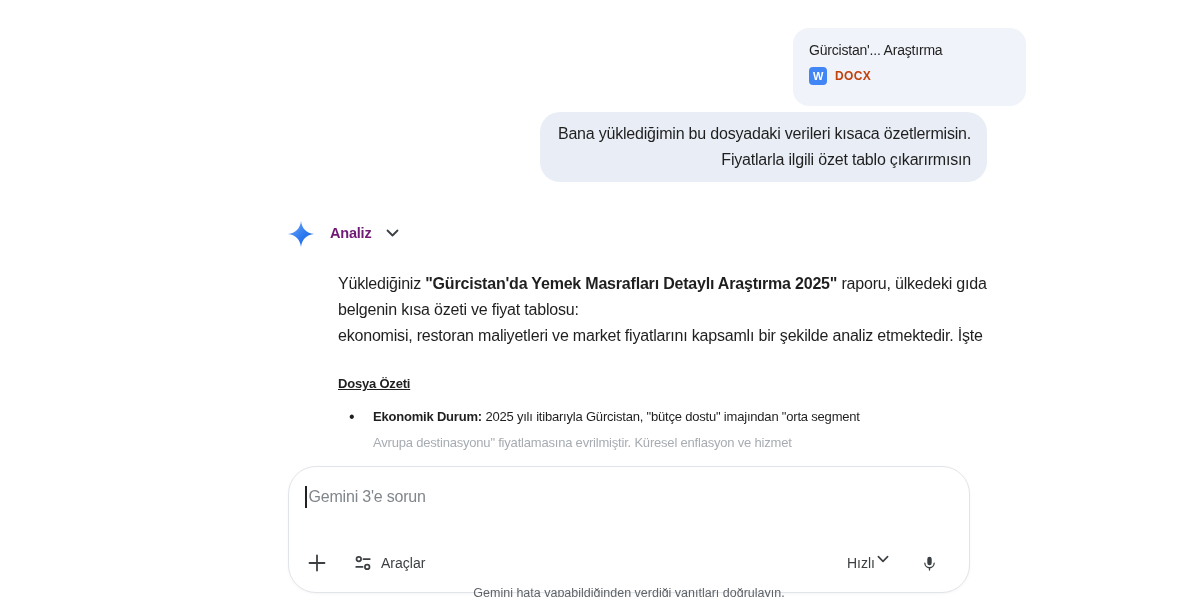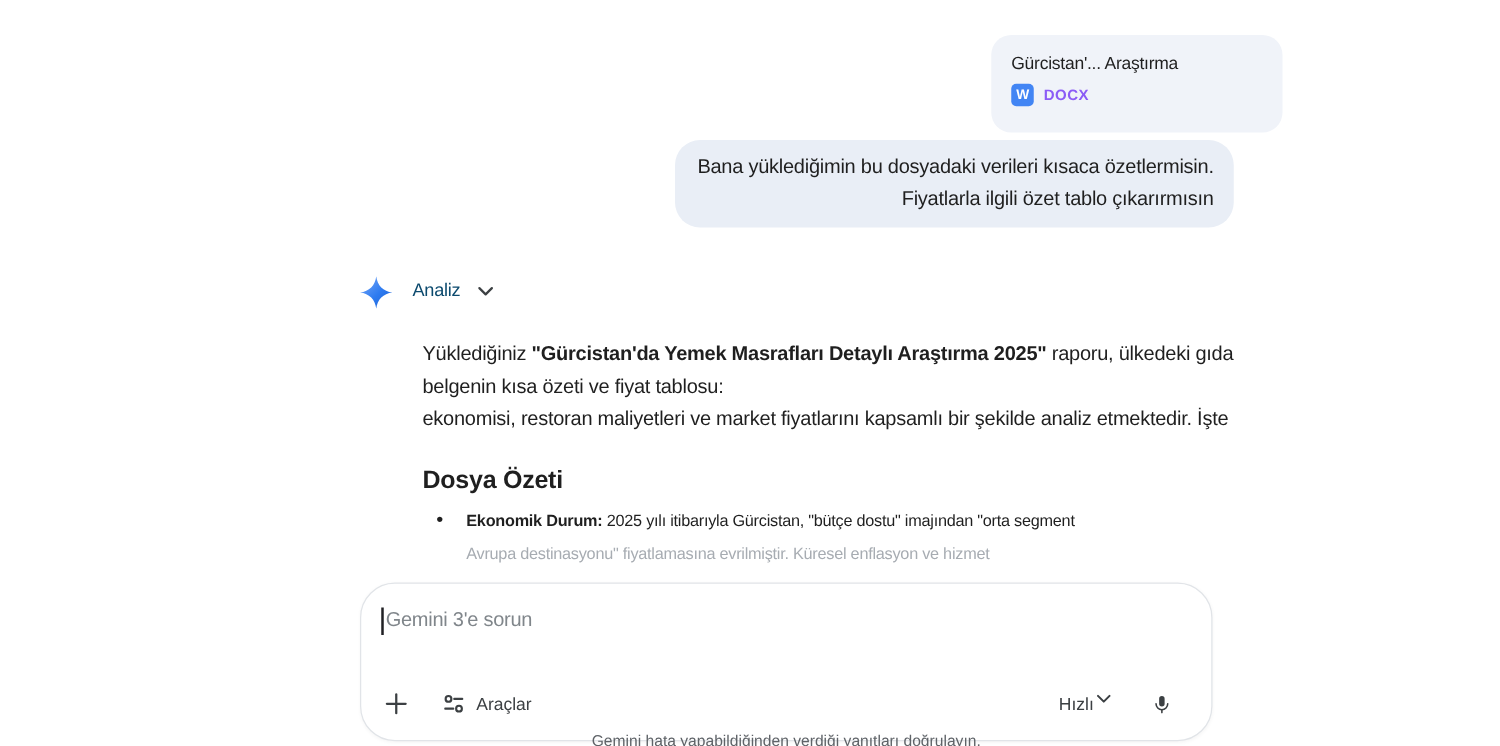--- a/index.html
+++ b/index.html
@@ -45,21 +45,21 @@
     color: #fff;
     font-size: 11px;
     font-weight: 700;
     display: flex;
     align-items: center;
     justify-content: center;
   }
   .file-type {
     font-size: 12px;
     font-weight: 600;
-    color: #8b5cf6;
+    color: #c2410c;
     letter-spacing: 0.4px;
   }
 
   
   .user-bubble {
     position: absolute;
     left: 540px; top: 112px;
     width: 447px; height: 70px;
     background: #e9eef6;
     border-radius: 20px;
@@ -82,45 +82,46 @@
   .model-header {
     position: absolute;
     left: 330px; top: 225px;
     display: flex;
     align-items: center;
     gap: 14px;
     cursor: pointer;
   }
   .model-header .label {
     font-size: 14.5px;
-    font-weight: 400;
-    color: #0c4a6e;
+    font-weight: 700;
+    color: #701a75;
   }
 
   
   .response {
     position: absolute;
     left: 338px; top: 271px;
     width: 660px;
   }
   .response .line {
     font-size: 16px;
     line-height: 26px;
     white-space: nowrap;
     color: #1f1f1f;
   }
   .response .line span.b { font-weight: 700; }
 
   .section-heading {
     position: absolute;
     left: 338px; top: 371px;
-    font-size: 20px;
+    font-size: 13px;
     font-weight: 700;
     line-height: 26px;
     color: #1f1f1f;
+    text-decoration: underline;
   }
 
   .bullet-item {
     position: absolute;
     left: 338px; top: 404px;
     padding-left: 35px;
     width: 660px;
   }
   .bullet-item::before {
     content: "•";

